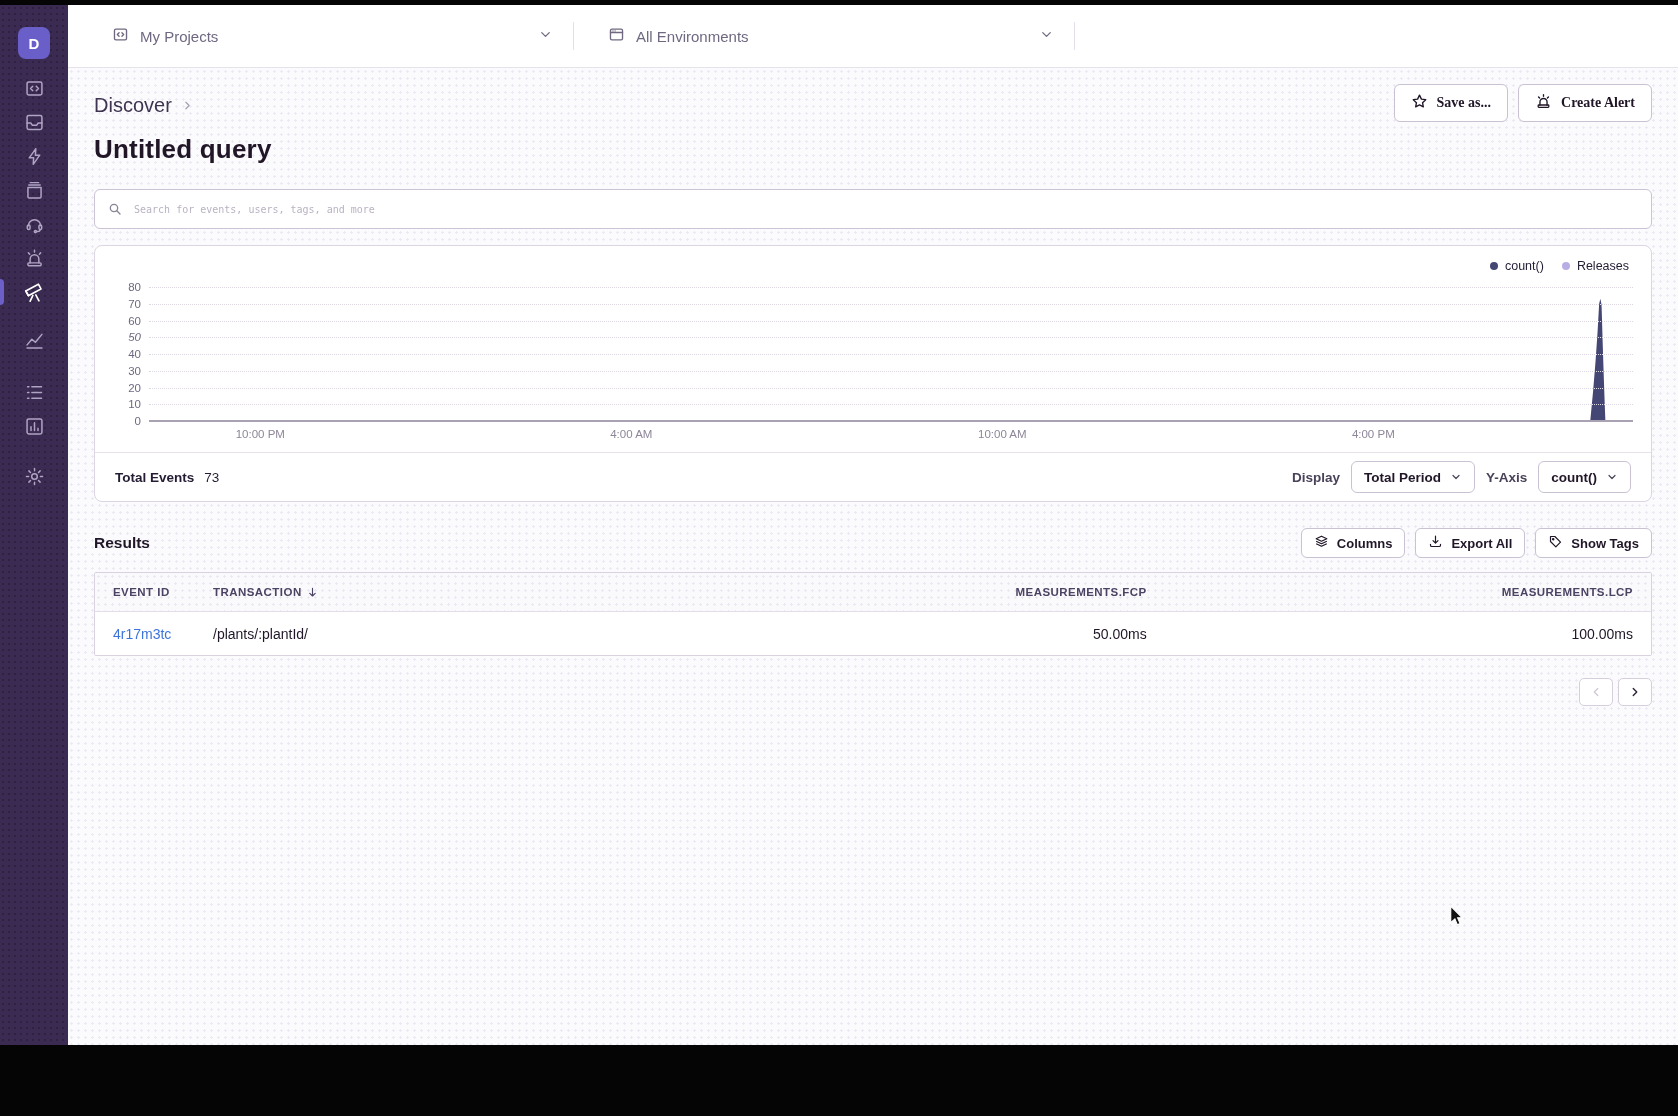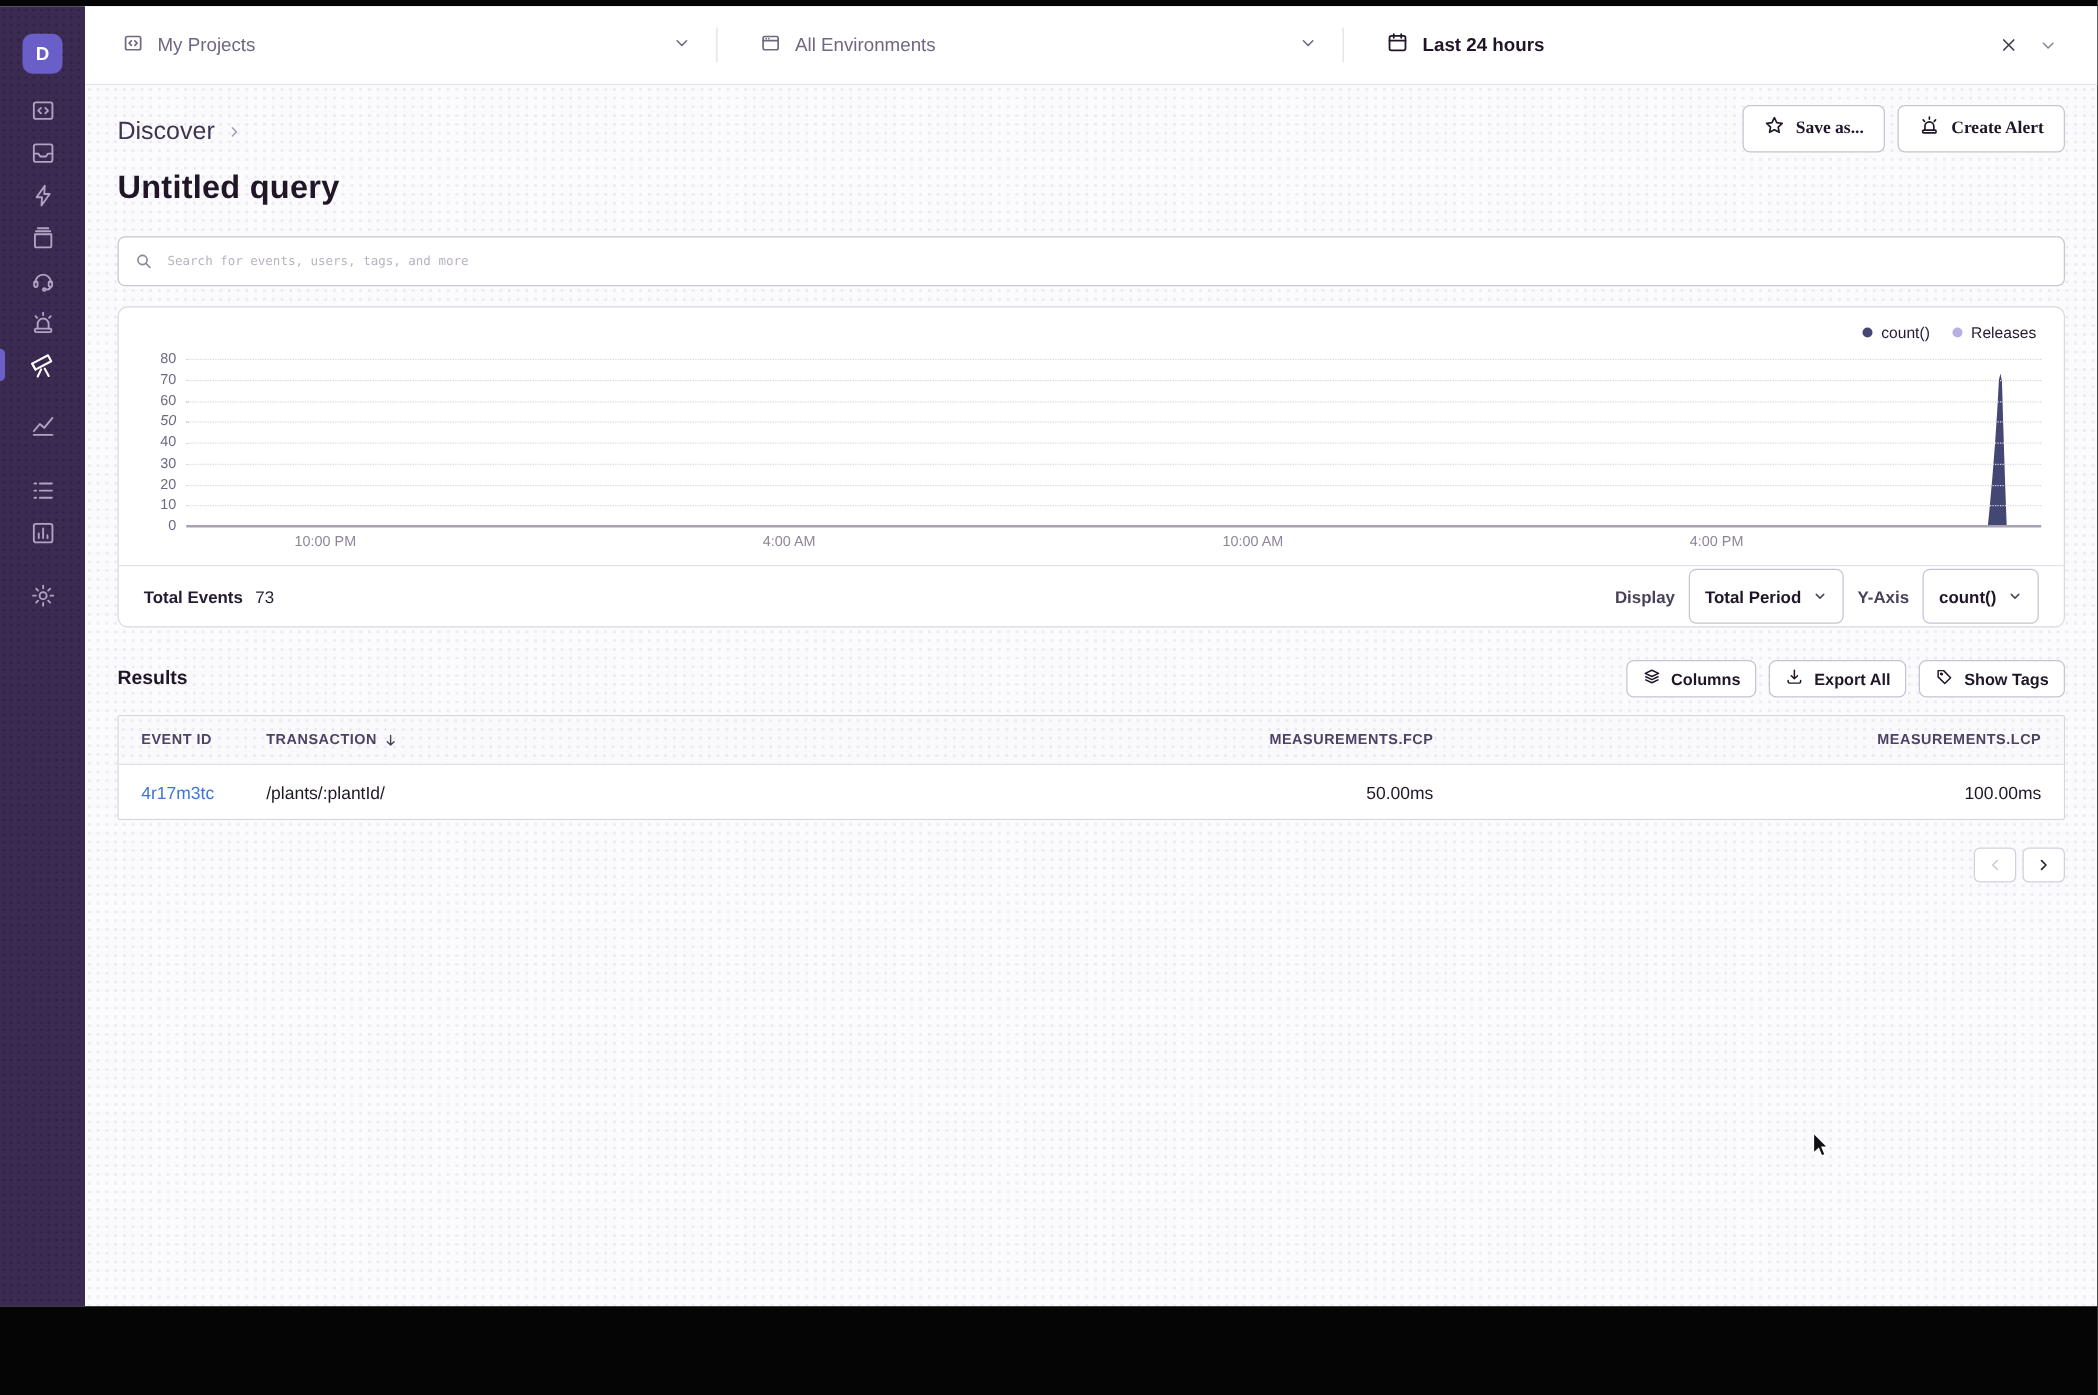--- a/index.html
+++ b/index.html
@@ -20,21 +20,21 @@
   .active-bar{position:absolute;left:0;top:4px;width:4px;height:26px;border-radius:0 4px 4px 0;background:#6C5FC7;display:none;}
   .side-item.active .active-bar{display:block;}
   .gap-md{margin-top:14px;}
   .gap-lg{margin-top:18px;}
   .gap-xl{margin-top:16px;}
 
   
   .main{flex:1;display:flex;flex-direction:column;min-width:0;}
   .topbar{height:62px;flex-shrink:0;background:#fff;border-bottom:1px solid #e6e2ea;display:flex;align-items:center;}
   .tb-section{display:flex;align-items:center;gap:11px;height:100%;color:#6f6880;font-size:15px;cursor:pointer;}
-  .tb-proj{width:505px;padding-left:30px;box-sizing:border-box;}
+  .tb-proj{width:505px;padding-left:44px;box-sizing:border-box;}
   .tb-env{width:500px;padding-left:34px;box-sizing:border-box;}
   .tb-date{flex:1;padding-left:34px;box-sizing:border-box;color:#201627;font-weight:700;}
   .tb-section .chev{margin-left:auto;margin-right:20px;color:#6f6880;}
   .tb-divider{width:1px;height:28px;background:#e3deea;}
   .tb-right{margin-left:auto;display:flex;align-items:center;gap:16px;padding-right:32px;color:#3f394d;}
   .tb-right .iconbtn{cursor:pointer;display:flex;align-items:center;}
 
   
   .content{flex:1;min-height:0;padding:24px 26px 0;position:relative;
            background-image:radial-gradient(rgba(124,110,170,.12) 1px,transparent 1.25px);
@@ -70,21 +70,21 @@
   .gridline{position:absolute;left:0;right:0;height:0;border-top:1px dotted #dcd7e1;}
   .baseline{position:absolute;left:0;right:0;height:0;border-top:2px solid #a9a2b2;}
   .series-svg{position:absolute;left:0;top:0;width:100%;height:134px;overflow:visible;}
   .x-labels{position:relative;height:27px;margin-left:36px;}
   .x-tick{position:absolute;top:7px;transform:translateX(-50%);font-size:11.5px;color:#8d8698;}
   .chart-footer{border-top:1px solid #e6e1ea;height:48px;display:flex;align-items:center;padding:0 20px;font-size:13.5px;}
   .total-label{font-weight:700;color:#241c33;}
   .total-value{margin-left:10px;color:#241c33;}
   .footer-right{margin-left:auto;display:flex;align-items:center;gap:11px;}
   .label-strong{font-weight:700;color:#494258;}
-  .select-btn{height:44px;border:1px solid #c9c2d2;border-radius:6px;background:#fff;display:inline-flex;
+  .select-btn{height:32px;border:1px solid #c9c2d2;border-radius:6px;background:#fff;display:inline-flex;
               align-items:center;gap:9px;padding:0 12px;font-size:13.5px;font-weight:600;color:#201627;cursor:pointer;font-family:inherit;}
   .select-btn .chev{color:#4a4458;display:flex;}
 
   
   .results-row{margin-top:26px;display:flex;align-items:center;}
   .results-title{font-size:15.5px;font-weight:700;color:#201627;}
   .results-buttons{margin-left:auto;display:flex;gap:10px;}
   .btn-sm{height:30px;padding:0 12px;font-size:13px;font-weight:700;gap:8px;border-radius:6px;
           border:1px solid #c9c2d2;background:#fff;display:inline-flex;align-items:center;color:#201627;cursor:pointer;font-family:inherit;}
 
@@ -249,41 +249,20 @@
               </svg>
           </span>
           <span>All Environments</span>
           <span class="chev">
             <svg width="15" height="15" viewBox="0 0 24 24" fill="none" stroke="currentColor" stroke-width="2" stroke-linecap="round" stroke-linejoin="round">
                 <path d="m6 9 6 6 6-6"></path>
               </svg>
           </span>
         </div>
         <div class="tb-divider"></div>
-        <div class="tb-section tb-date">
-          <span>
-            <svg width="18" height="18" viewBox="0 0 24 24" fill="none" stroke="#201627" stroke-width="1.9" stroke-linecap="round" stroke-linejoin="round">
-                <rect x="3.5" y="5" width="17" height="15.5" rx="2"></rect>
-                <path d="M3.5 10h17M8 3v4M16 3v4"></path>
-              </svg>
-          </span>
-          <span>Last 24 hours</span>
-          <span class="tb-right">
-            <span class="iconbtn">
-              <svg width="16" height="16" viewBox="0 0 24 24" fill="none" stroke="currentColor" stroke-width="2" stroke-linecap="round">
-                  <path d="M6 6l12 12M18 6 6 18"></path>
-                </svg>
-            </span>
-            <span class="iconbtn">
-              <svg width="15" height="15" viewBox="0 0 24 24" fill="none" stroke="#8a8495" stroke-width="2" stroke-linecap="round" stroke-linejoin="round">
-                  <path d="m6 9 6 6 6-6"></path>
-                </svg>
-            </span>
-          </span>
-        </div>
       </div>
 
       <div class="content">
 
         <div class="header-row">
           <div>
             <div class="breadcrumb">
               <span class="crumb-link">Discover</span>
               <span class="crumb-chev">
                 <svg width="13" height="13" viewBox="0 0 24 24" fill="none" stroke="currentColor" stroke-width="2.2" stroke-linecap="round" stroke-linejoin="round">

